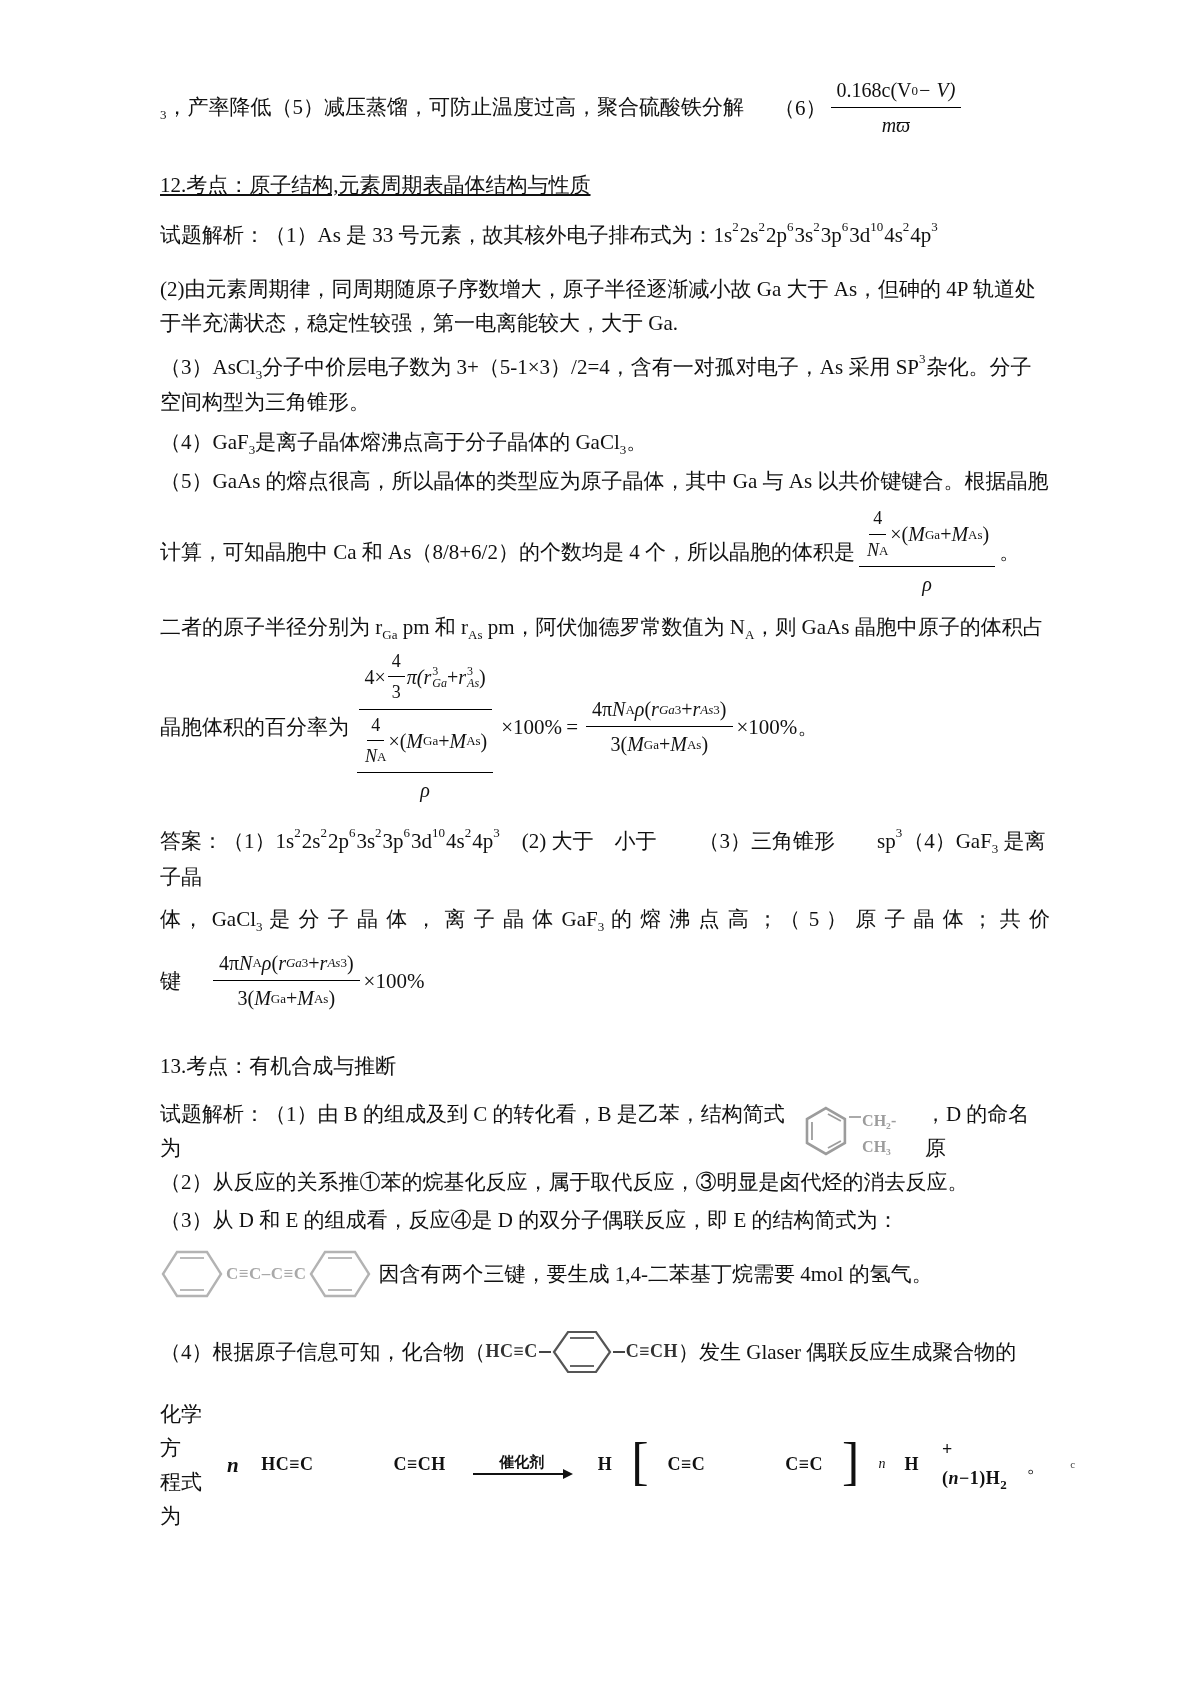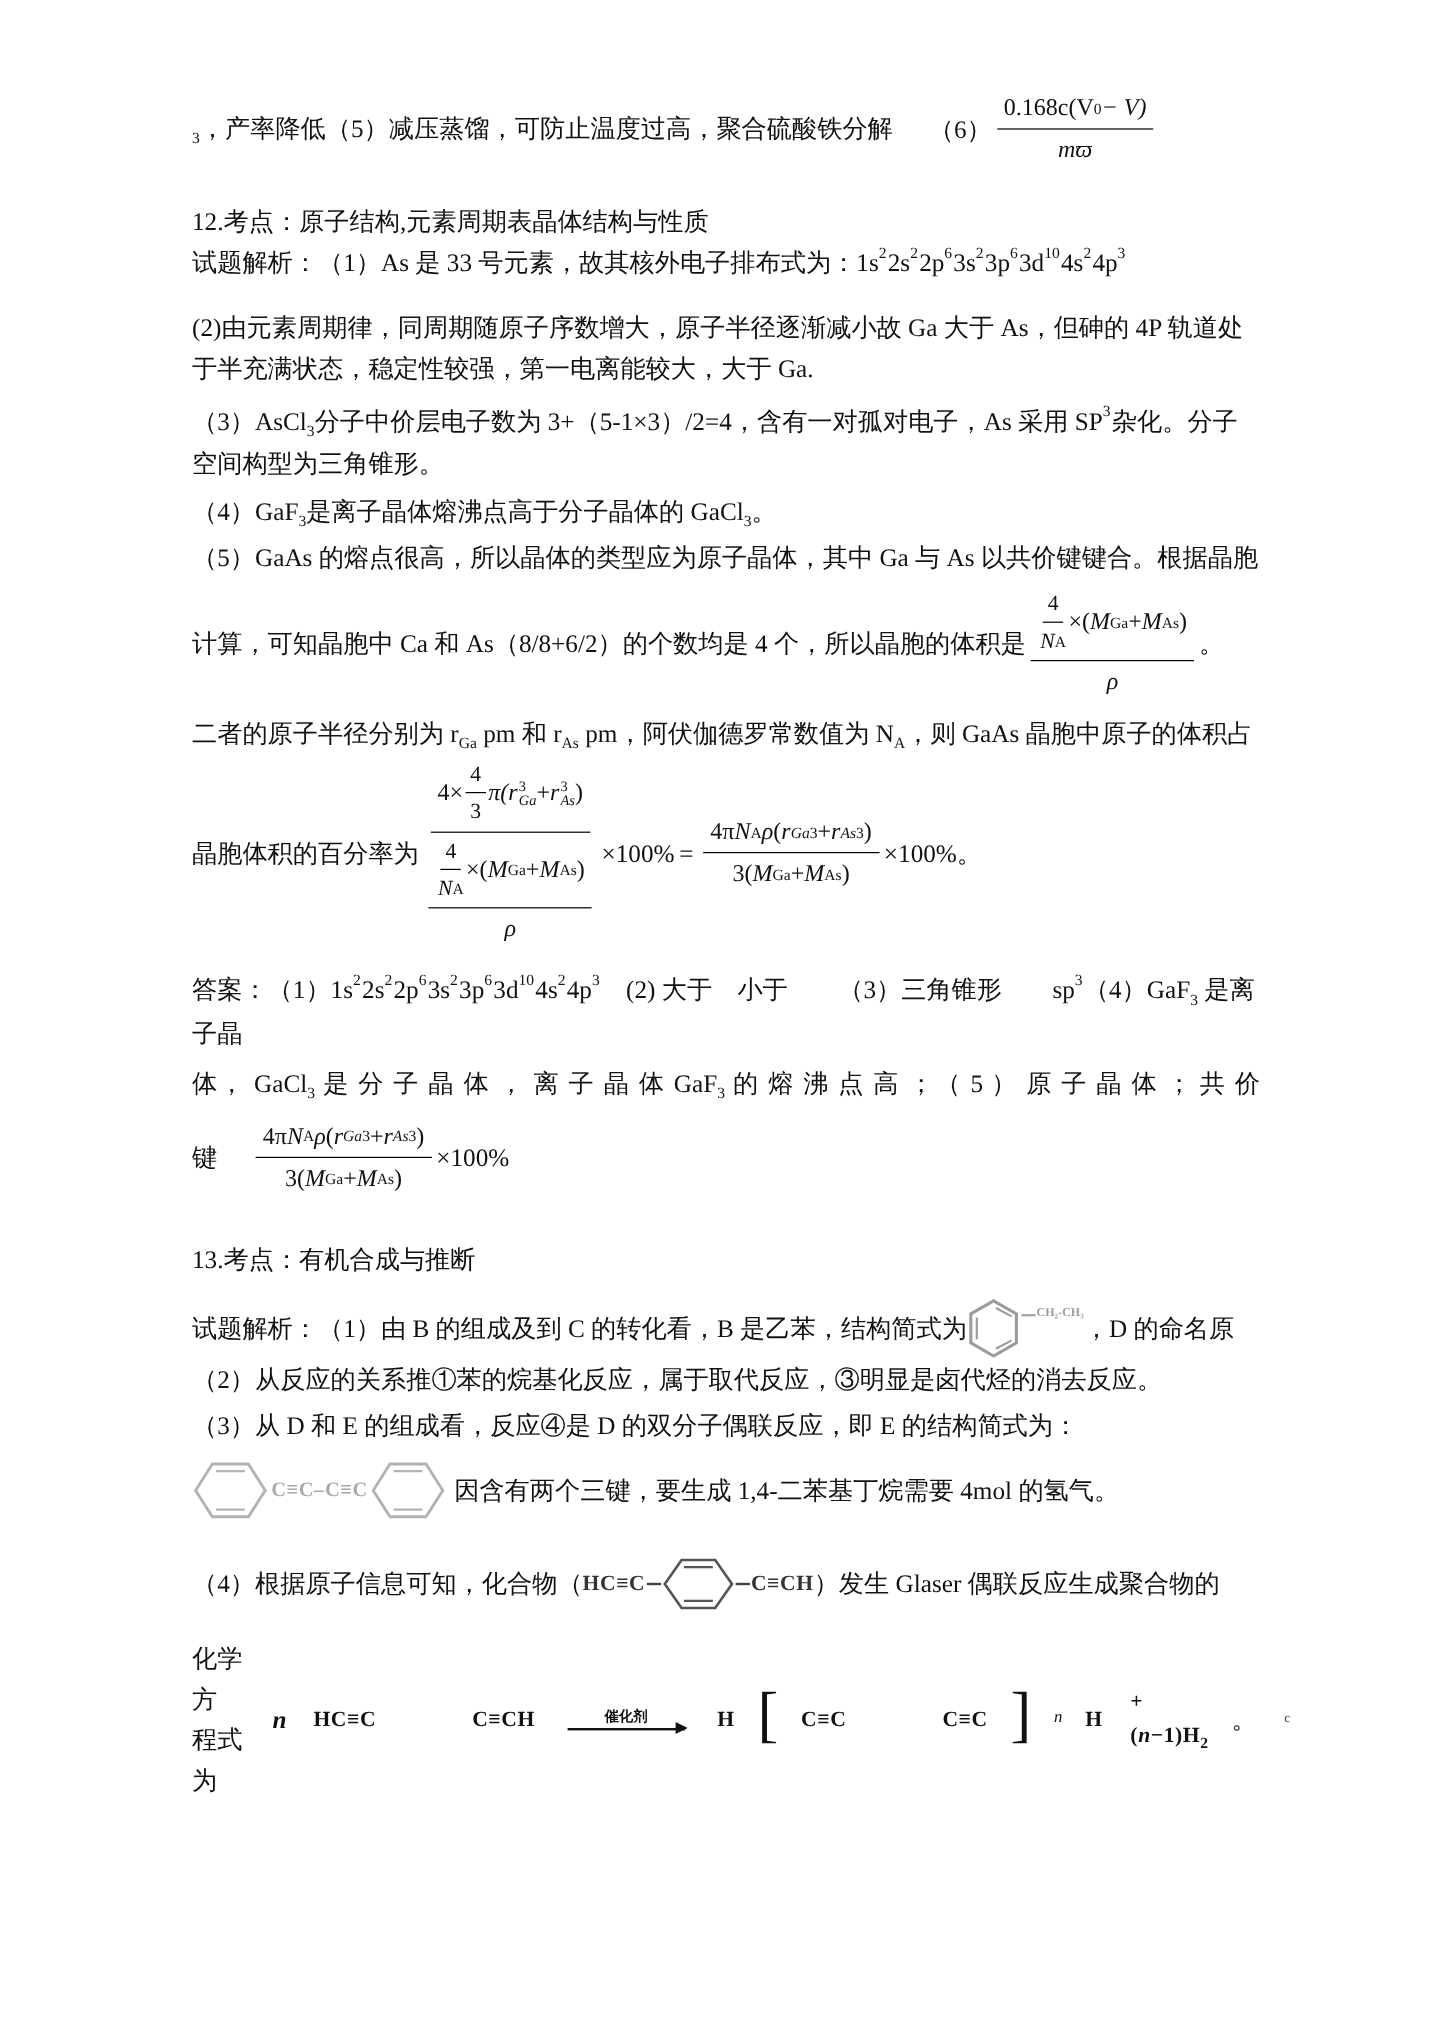--- a/index.html
+++ b/index.html
@@ -24,23 +24,23 @@
   .frac.small>.fnum{padding:0 4px 0 4px;}
   .fm{font-size:20px;}
   
   .ss{display:inline-flex;flex-direction:column;align-items:flex-start;font-size:12px;line-height:1.05;vertical-align:-7px;margin-left:1px;}
   
   .struct{display:inline-flex;align-items:center;vertical-align:middle;}
   .bond{display:inline-block;width:12px;height:2px;background:#444;vertical-align:middle;margin:0 1px;}
   .bond.gray{background:#aaaaaa;}
   .chem{font-weight:bold;letter-spacing:0.5px;}
   .graytxt{color:#a9a9a9;text-align:right;}
-  .ethyl-label{font-size:10px;font-weight:bold;color:#9c9c9c;letter-spacing:0;}
+  .ethyl-label{font-size:16px;font-weight:bold;color:#9c9c9c;letter-spacing:0;}
   .rxn-arrow{display:inline-flex;flex-direction:column;align-items:center;vertical-align:middle;margin:0 8px;}
-  .rxn-label{font-size:12px;font-weight:bold;line-height:1.15;}
+  .rxn-label{font-size:15px;font-weight:bold;line-height:1.15;}
   .rxn-line{position:relative;width:98px;height:2px;background:#111;margin-top:2px;}
   .rxn-line::after{content:"";position:absolute;right:-2px;top:-4.5px;width:0;height:0;border-left:10px solid #111;border-top:5px solid transparent;border-bottom:5px solid transparent;}
   .pbracket{font-size:52px;font-weight:400;vertical-align:middle;line-height:0.7;position:relative;top:-2px;}
   .poly-n{font-size:14px;font-style:italic;vertical-align:-14px;}
   .spread{text-align:justify;text-align-last:justify;}
   .heading{margin:0;}
   .artifact{font-size:11px;color:#444;vertical-align:-12px;margin-left:4px;}
   svg{vertical-align:middle;}
 </style>
 </head>
@@ -55,21 +55,21 @@
     <span class="frac fm">
       <span class="fnum">
           <span>0.168c(V</span>
           <sub>0</sub>
           <span class="it"> − V)</span>
         </span>
       <span class="fden it">mϖ</span>
     </span>
   </div>
 
-  <p class="heading" style="margin-bottom:0;">12.考点：原子结构,元素周期表晶体结构与性质</p>
+  <p class="heading" style="margin-bottom:16px;text-decoration:underline;">12.考点：原子结构,元素周期表晶体结构与性质</p>
 
   <p class="para" style="margin-bottom:20px;">
     <span>试题解析：（1）As 是 33 号元素，故其核外电子排布式为：</span><span><span>1s</span><sup class="cfg-sup">2</sup><span>2s</span><sup class="cfg-sup">2</sup><span>2p</span><sup class="cfg-sup">6</sup><span>3s</span><sup class="cfg-sup">2</sup><span>3p</span><sup class="cfg-sup">6</sup><span>3d</span><sup class="cfg-sup">10</sup><span>4s</span><sup class="cfg-sup">2</sup><span>4p</span><sup class="cfg-sup">3</sup></span>
   </p>
 
   <p class="para" style="margin-bottom:10px;">
     <span>(2)由元素周期律，同周期随原子序数增大，原子半径逐渐减小故 Ga 大于 As，但砷的 4P 轨道处</span><br>
     <span>于半充满状态，稳定性较强，第一电离能较大，大于 Ga.</span>
   </p>
 

